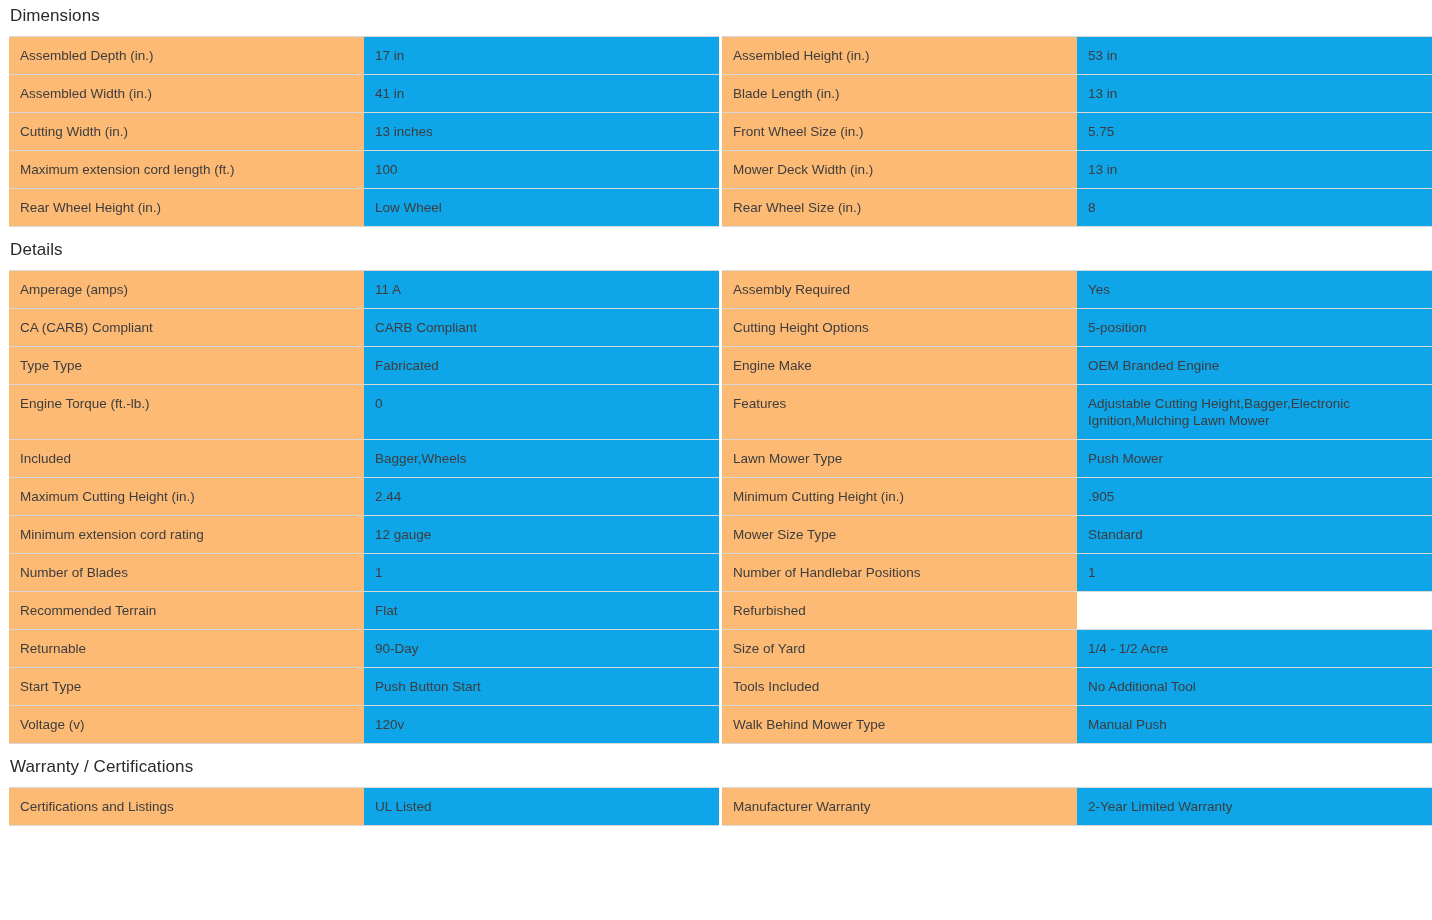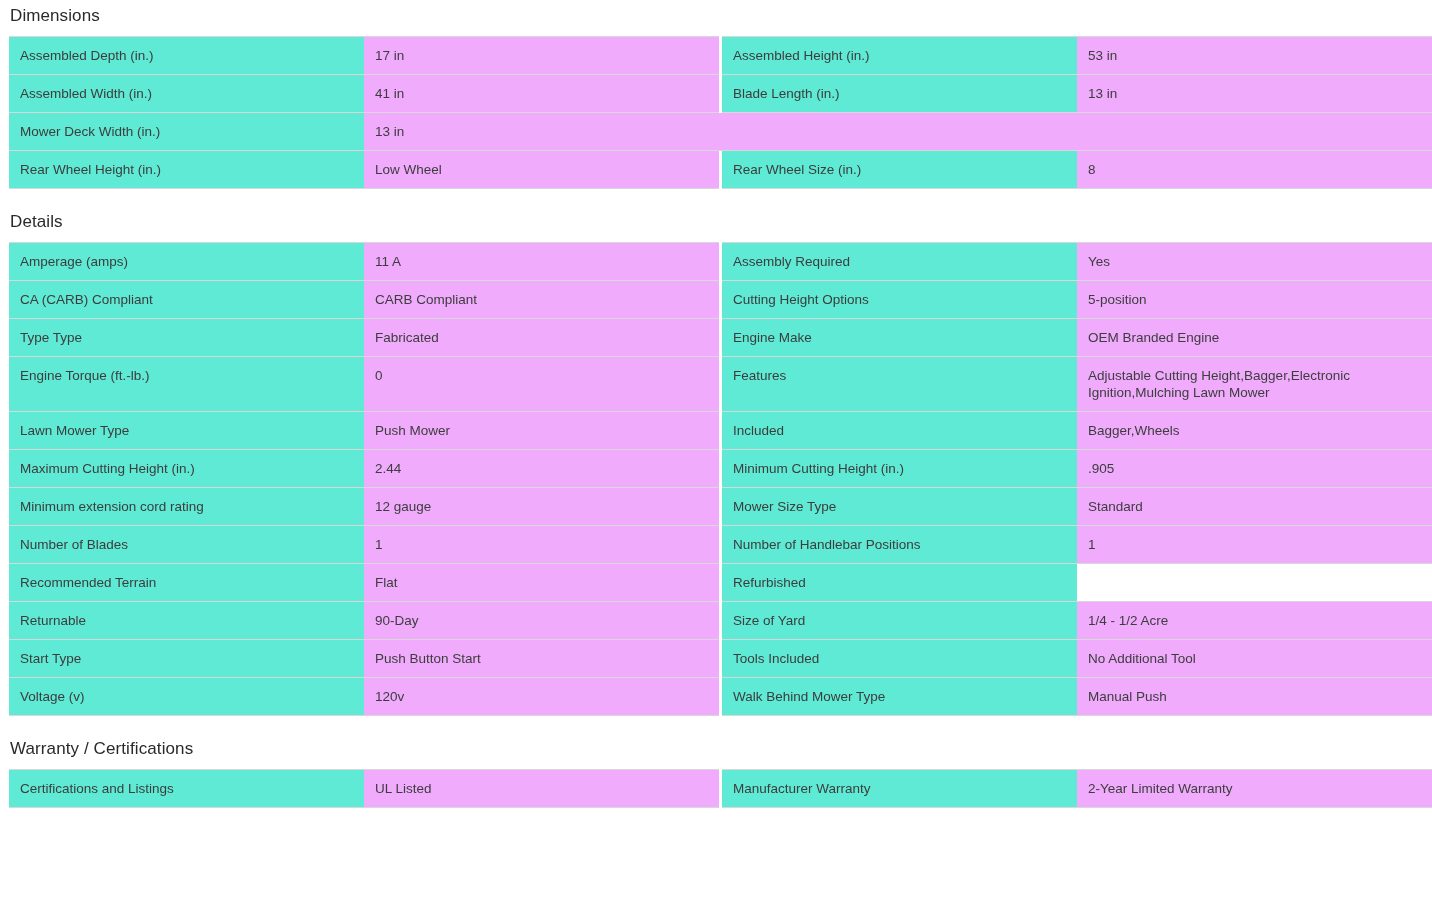--- a/index.html
+++ b/index.html
@@ -17,21 +17,21 @@
   }
   .section-title {
     font-size: 17px;
     font-weight: normal;
     color: #2a2a2a;
     letter-spacing: 0.1px;
     margin: 0 0 10px 1px;
     line-height: 20px;
   }
   .section + .section .section-title {
-    margin-top: 23px;
+    margin-top: 13px;
   }
   .spec-table { width: 100%; }
   .spec-row {
     display: flex;
     gap: 3px;
     width: 100%;
   }
   .half {
     flex: 1 1 0;
     display: flex;
@@ -43,25 +43,25 @@
   }
   .cell {
     font-size: 13.5px;
     line-height: 17px;
     color: #3d3d3d;
     padding: 10px 11px;
   }
   .cell.label {
     width: 355px;
     flex: 0 0 355px;
-    background: #5eead4;
+    background: #fdba74;
   }
   .cell.value {
     flex: 1 1 auto;
-    background: #f0abfc;
+    background: #0ea5e9;
   }
 </style>
 </head>
 <body>
 
 <div class="page">
 
   <div class="section">
     <h2 class="section-title">Dimensions</h2>
     <div class="spec-table">
@@ -80,20 +80,34 @@
             <div class="cell label">Assembled Width (in.)</div>
             <div class="cell value">41 in</div>
           </div>
           <div class="half">
             <div class="cell label">Blade Length (in.)</div>
             <div class="cell value">13 in</div>
           </div>
         </div>
         <div class="spec-row">
           <div class="half">
+            <div class="cell label">Cutting Width (in.)</div>
+            <div class="cell value">13 inches</div>
+          </div>
+          <div class="half">
+            <div class="cell label">Front Wheel Size (in.)</div>
+            <div class="cell value">5.75</div>
+          </div>
+        </div>
+        <div class="spec-row">
+          <div class="half">
+            <div class="cell label">Maximum extension cord length (ft.)</div>
+            <div class="cell value">100</div>
+          </div>
+          <div class="half">
             <div class="cell label">Mower Deck Width (in.)</div>
             <div class="cell value">13 in</div>
           </div>
         </div>
         <div class="spec-row">
           <div class="half">
             <div class="cell label">Rear Wheel Height (in.)</div>
             <div class="cell value">Low Wheel</div>
           </div>
           <div class="half">
@@ -142,26 +156,26 @@
             <div class="cell label">Engine Torque (ft.-lb.)</div>
             <div class="cell value">0</div>
           </div>
           <div class="half">
             <div class="cell label">Features</div>
             <div class="cell value">Adjustable Cutting Height,Bagger,Electronic Ignition,Mulching Lawn Mower</div>
           </div>
         </div>
         <div class="spec-row">
           <div class="half">
+            <div class="cell label">Included</div>
+            <div class="cell value">Bagger,Wheels</div>
+          </div>
+          <div class="half">
             <div class="cell label">Lawn Mower Type</div>
             <div class="cell value">Push Mower</div>
-          </div>
-          <div class="half">
-            <div class="cell label">Included</div>
-            <div class="cell value">Bagger,Wheels</div>
           </div>
         </div>
         <div class="spec-row">
           <div class="half">
             <div class="cell label">Maximum Cutting Height (in.)</div>
             <div class="cell value">2.44</div>
           </div>
           <div class="half">
             <div class="cell label">Minimum Cutting Height (in.)</div>
             <div class="cell value">.905</div>

